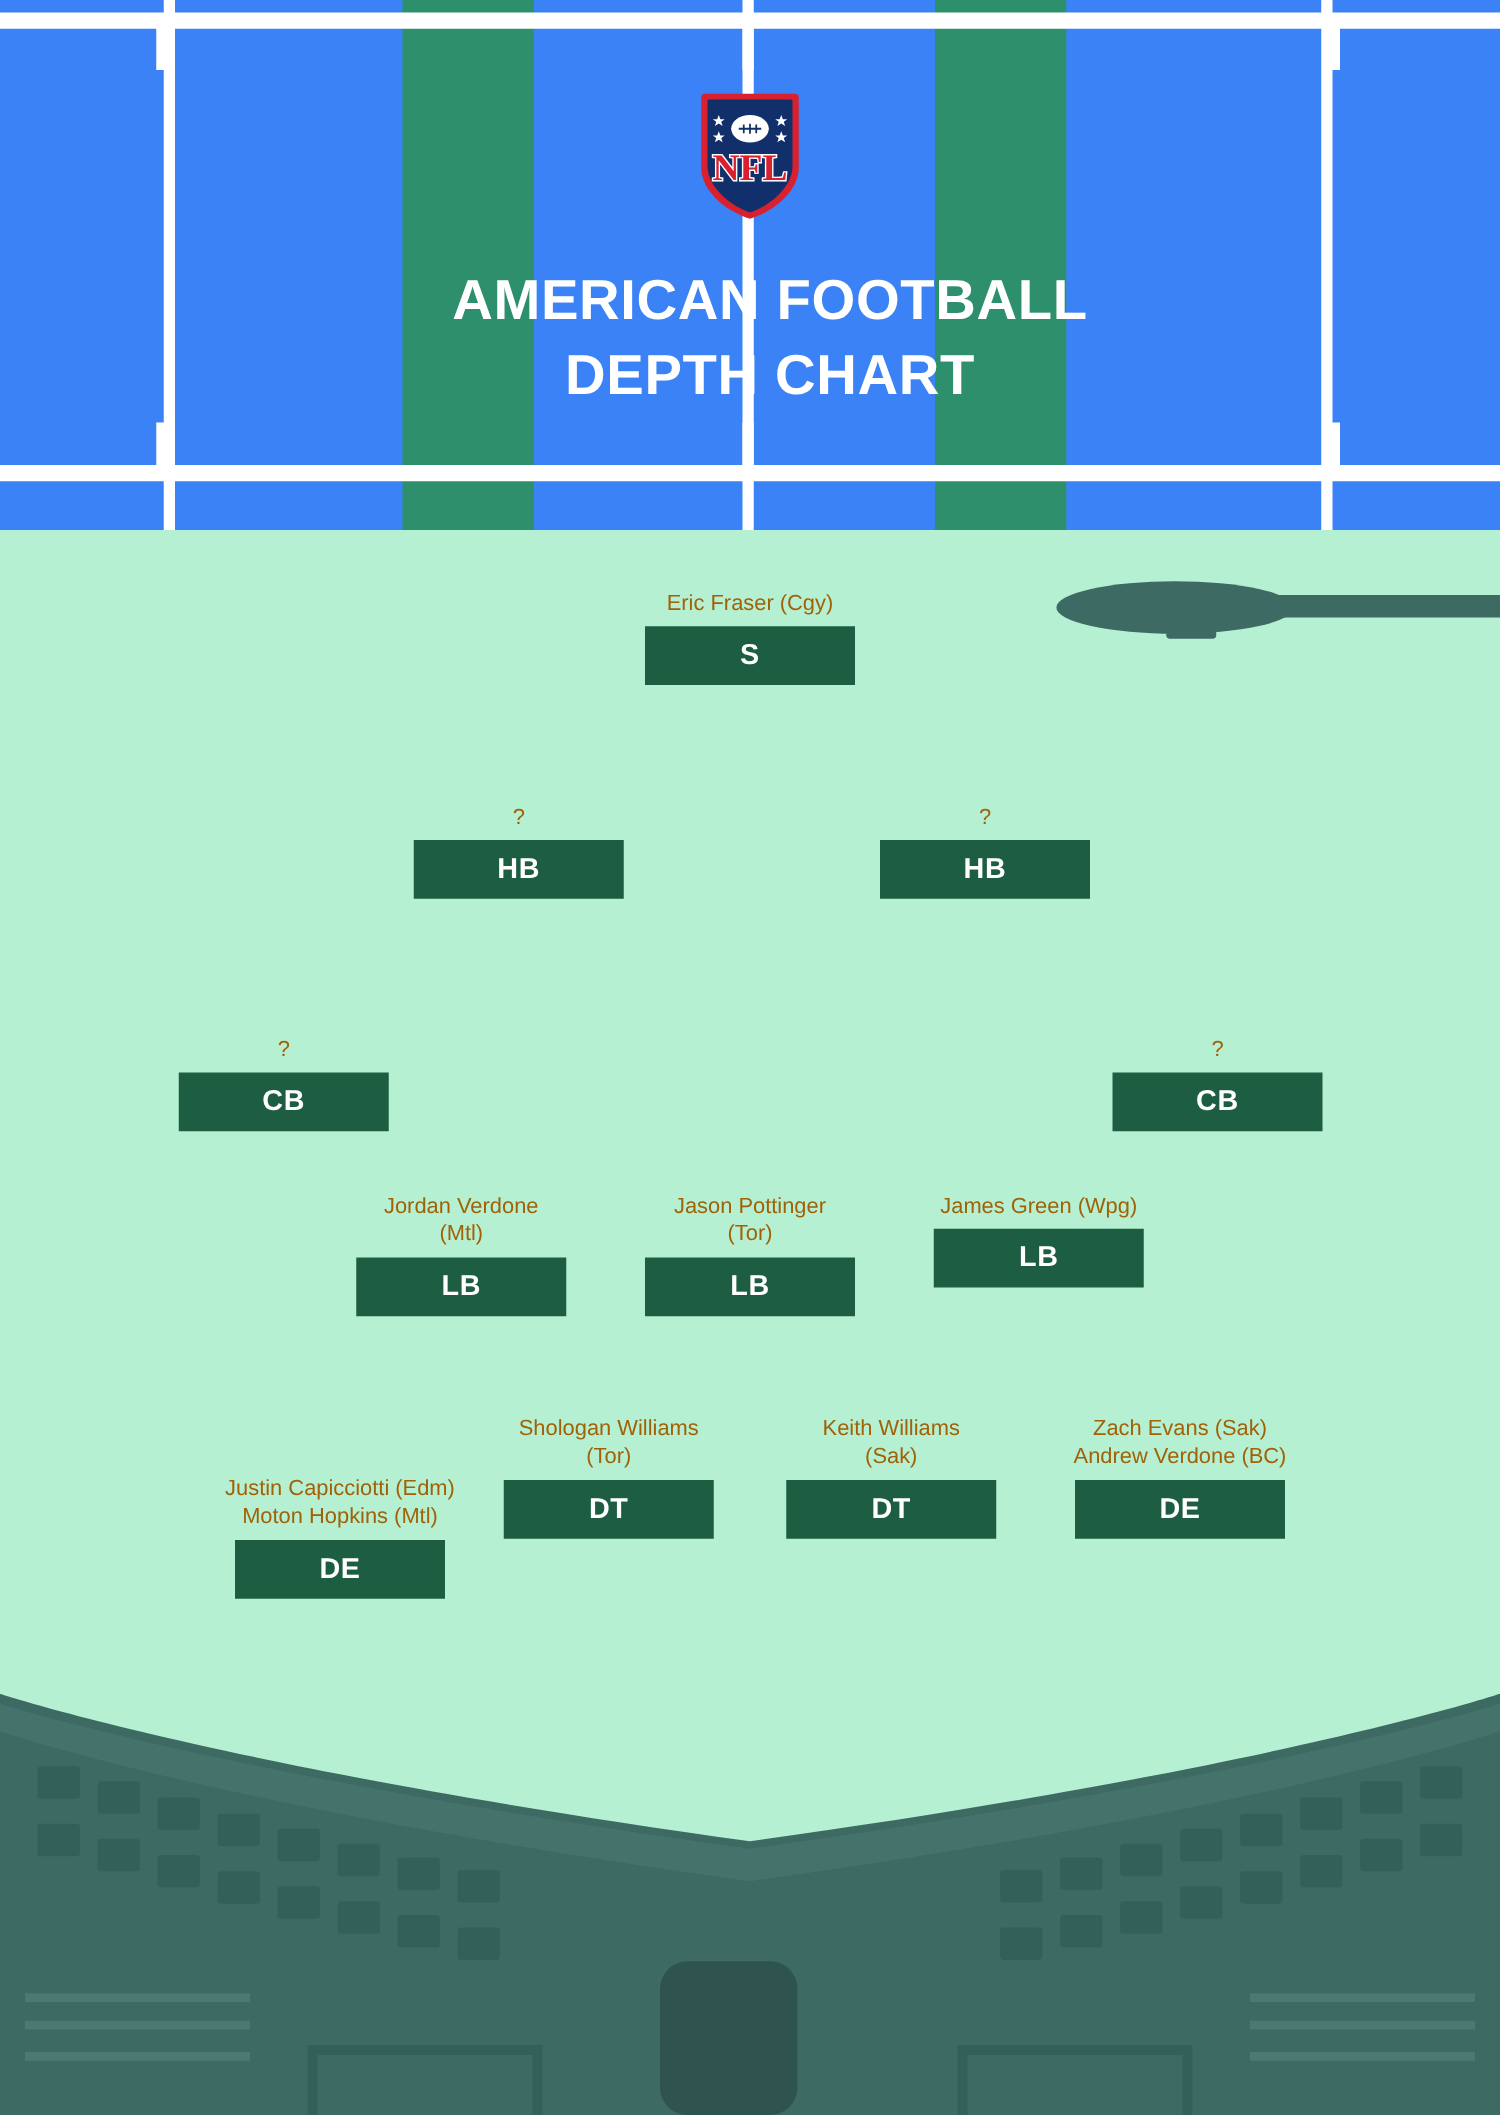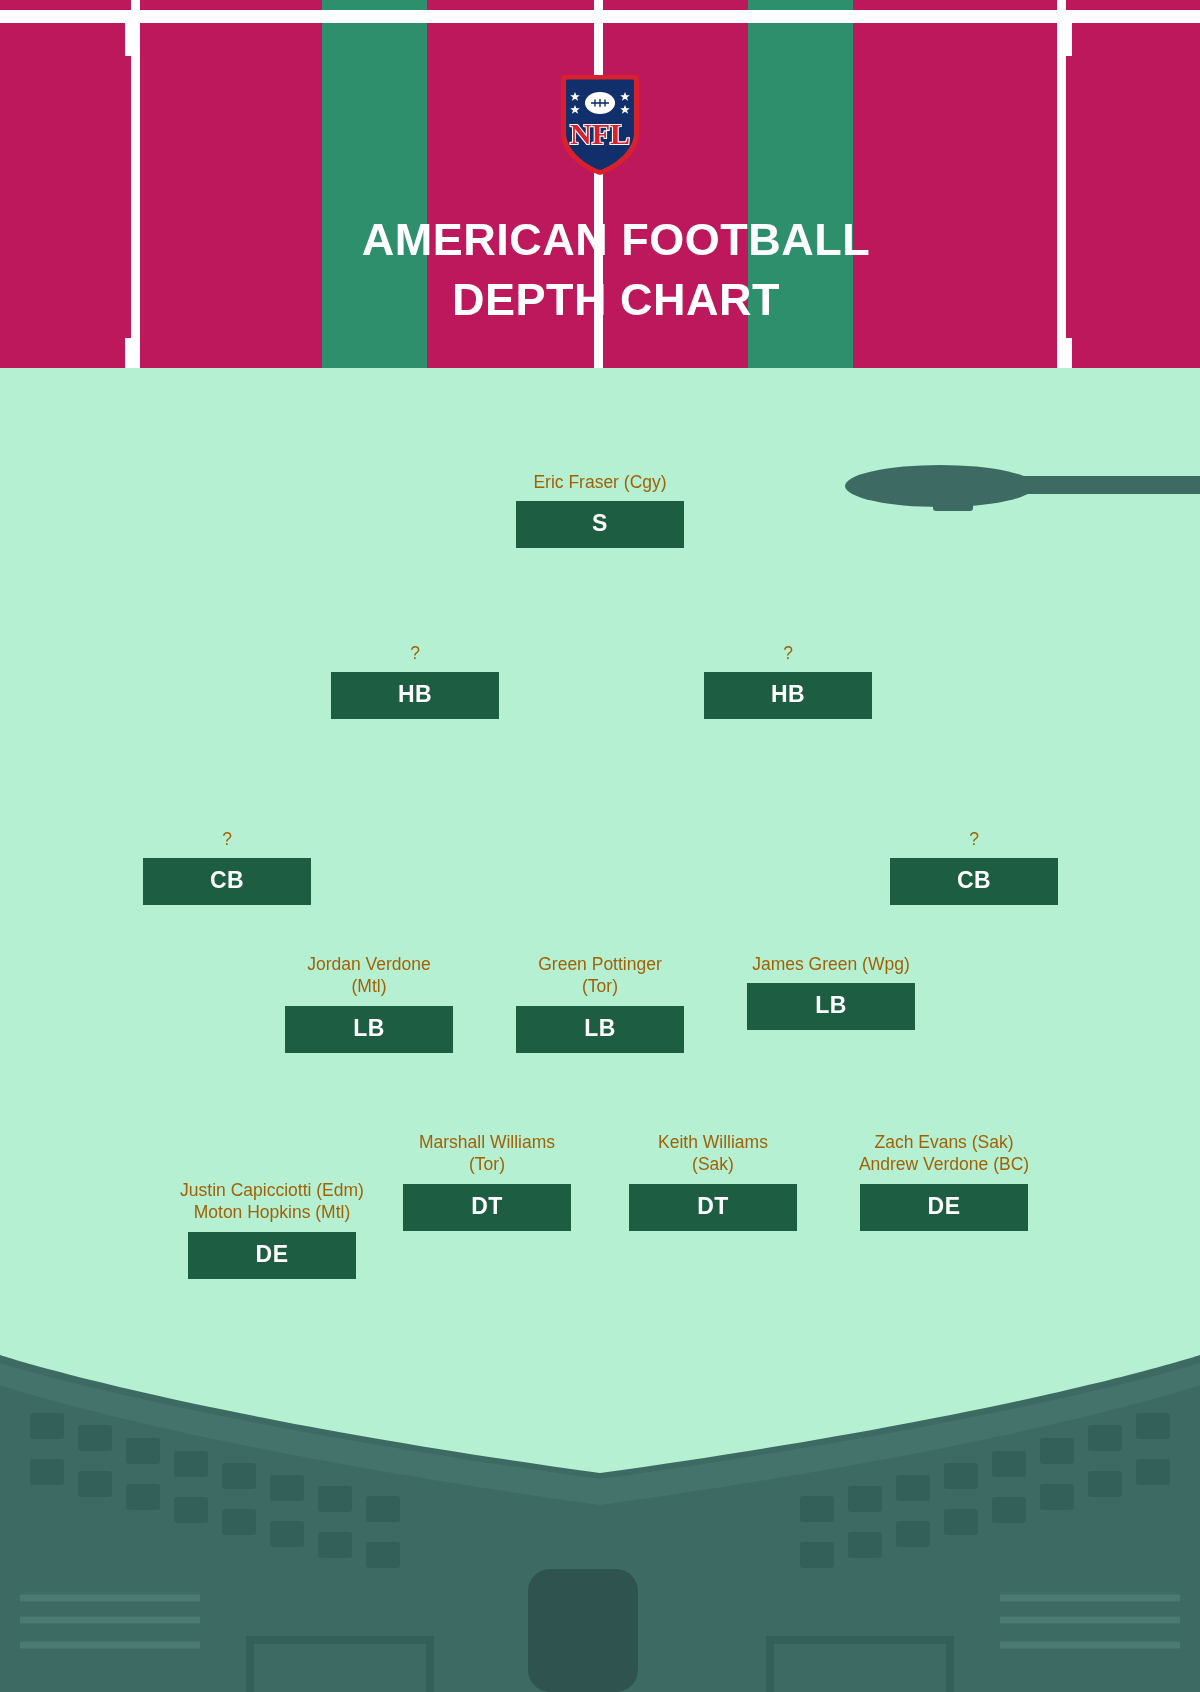--- a/index.html
+++ b/index.html
@@ -12,22 +12,22 @@
     background: #b6f0d2;
     font-family: "Liberation Sans", sans-serif;
     overflow: hidden;
     position: relative;
   }
 
   
   .header {
     position: relative;
     width: 1200px;
-    height: 368px;
-    background: #be185d;
+    height: 424px;
+    background: #3b82f6;
     overflow: hidden;
   }
   .hdr-stripe {
     position: absolute;
     top: 0;
     height: 424px;
     background: #2e8f6c;
   }
   .hdr-stripe.s1 { left: 322px; width: 105px; }
   .hdr-stripe.s2 { left: 748px; width: 105px; }
@@ -224,38 +224,38 @@
     <div class="pos">CB</div>
   </div>
 
   <div class="player" style="left:285px; top:529px; width:168px;">
     <div class="pname">Jordan Verdone
 (Mtl)</div>
     <div class="pos">LB</div>
   </div>
 
   <div class="player" style="left:516px; top:529px; width:168px;">
-    <div class="pname">Green Pottinger
+    <div class="pname">Jason Pottinger
 (Tor)</div>
     <div class="pos">LB</div>
   </div>
 
   <div class="player" style="left:747px; top:529px; width:168px;">
     <div class="pname">James Green (Wpg)</div>
     <div class="pos">LB</div>
   </div>
 
   <div class="player" style="left:150px; top:707px; width:244px;margin-top:48px;">
     <div class="pname">Justin Capicciotti (Edm)
 Moton Hopkins (Mtl)</div>
     <div class="pos">DE</div>
   </div>
 
   <div class="player" style="left:403px; top:707px; width:168px;">
-    <div class="pname">Marshall Williams
+    <div class="pname">Shologan Williams
 (Tor)</div>
     <div class="pos">DT</div>
   </div>
 
   <div class="player" style="left:629px; top:707px; width:168px;">
     <div class="pname">Keith Williams
 (Sak)</div>
     <div class="pos">DT</div>
   </div>
 

